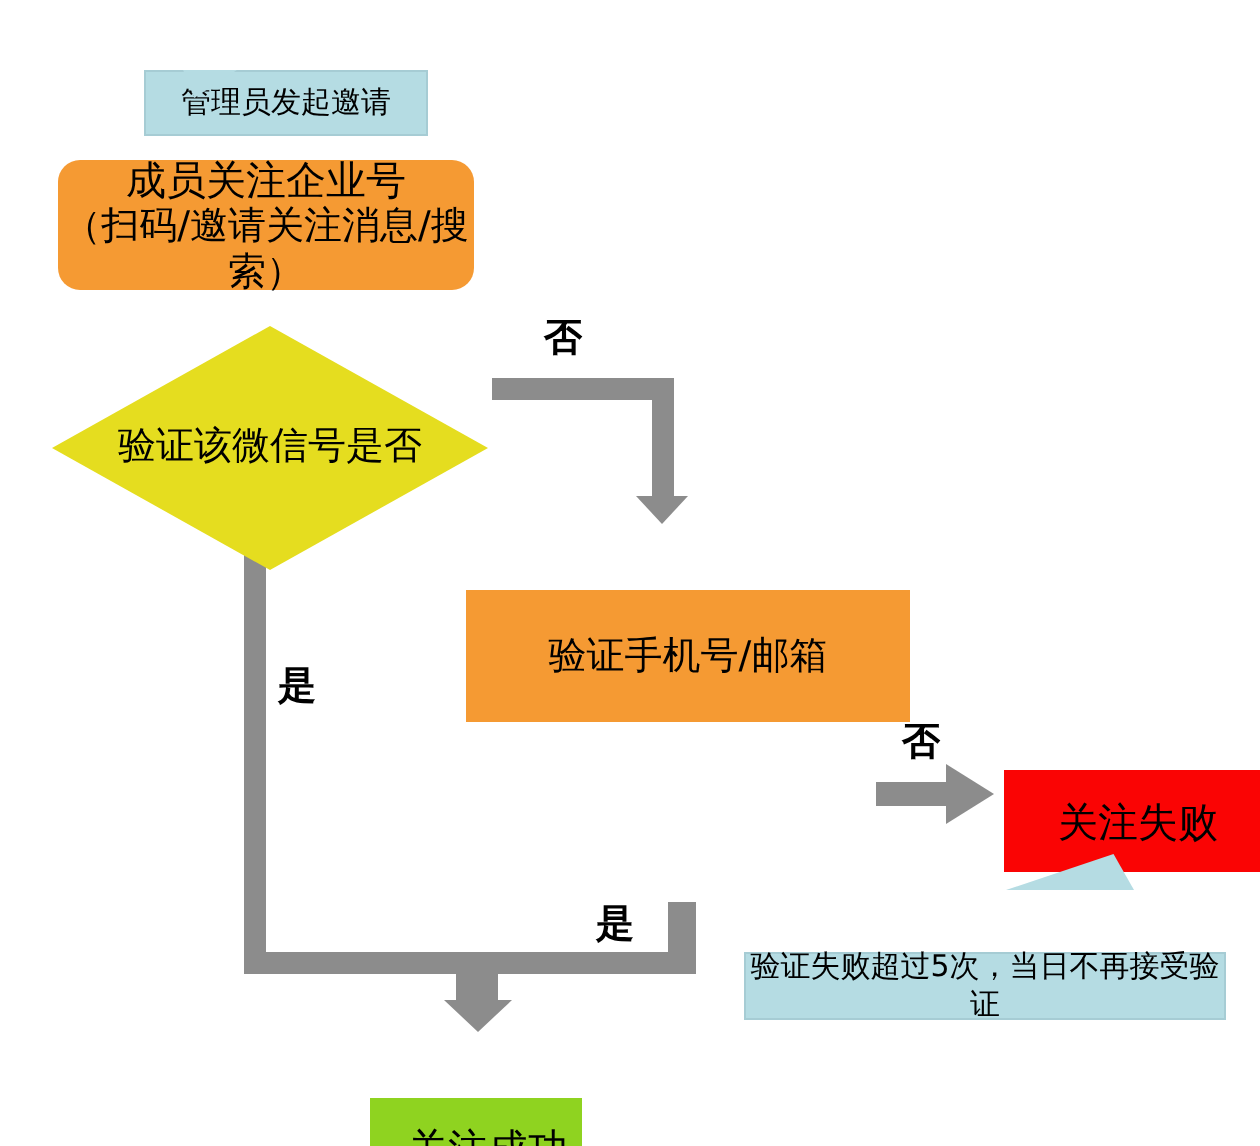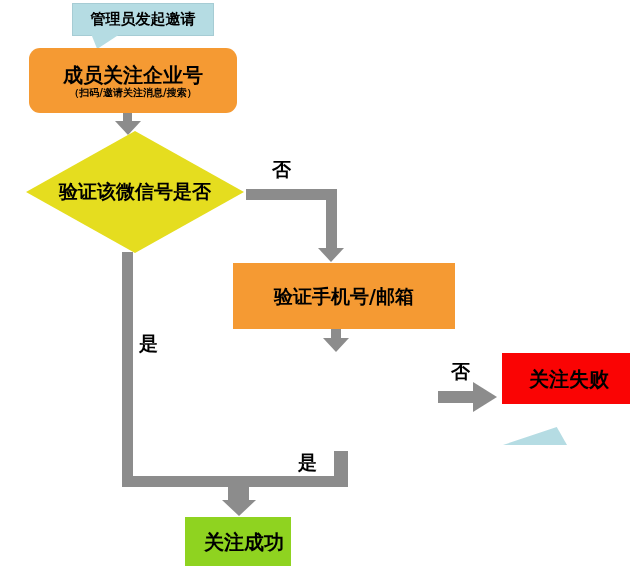--- a/index.html
+++ b/index.html
@@ -2,32 +2,32 @@
 <html style="--orange: #F59A33; --yellow: #E5DD1F; --red: #FA0404; --green: #8FD320; --callout: #B5DCE3; --arrow: #8C8C8C; --background: #FFFFFF;"><head>
 <meta charset="utf-8">
 <style>
   html,body{margin:0;padding:0;background:#fff;}
   .canvas{
     position:relative;width:630px;height:573px;background:var(--background,#fff);
     font-family:"DejaVu Sans","Liberation Sans",sans-serif;color:#000;overflow:hidden;
   }
   .node{
     position:absolute;display:flex;flex-direction:column;align-items:center;
-    justify-content:center;text-align:center;font-weight:bold;box-sizing:border-box;
+    justify-content:center;text-align:center;font-weight:normal;box-sizing:border-box;margin-top:32px;
   }
   .orange{background:var(--orange,#F59A33);}
   .red{background:var(--red,#FA0404);}
   .green{background:var(--green,#8FD320);}
   .callout{background:var(--callout,#B5DCE3);border:1px solid #a6ccd4;}
   .diamond{
     background:var(--yellow,#E5DD1F);
     clip-path:polygon(50% 0,100% 50%,50% 100%,0 50%);
   }
   .node .title{font-size:20px;line-height:1.2;}
-  .node .subtitle{font-size:10px;line-height:1.2;}
+  .node .subtitle{font-size:19px;line-height:1.2;}
   .diamond-label{font-size:19px;line-height:1.25;}
   .callout-label{font-size:15px;}
   .edge-label{position:absolute;font-weight:bold;font-size:19px;line-height:1;}
   .shaft{position:absolute;background:var(--arrow,#8C8C8C);}
   .tail{position:absolute;background:var(--callout,#B5DCE3);}
   .head{position:absolute;width:0;height:0;border-style:solid;border-color:transparent;}
   .head.down{border-left-width:13px;border-right-width:13px;border-top:14px solid var(--arrow,#8C8C8C);border-bottom:0;}
   .head.right{border-top-width:15px;border-bottom-width:15px;border-left:24px solid var(--arrow,#8C8C8C);border-right:0;}
 </style>
 </head>
@@ -77,18 +77,21 @@
   <div class="node orange" style="left:233px;top:263px;width:222px;height:66px;">
     <span class="title" style="font-size:19px;">验证手机号/邮箱</span>
   </div>
 
 
   <div class="node red" style="left:502px;top:353px;width:134px;height:51px;">
     <span class="title">关注失败</span>
   </div>
 
   <div class="tail" style="left:503px;top:427px;width:64px;height:18px;clip-path:polygon(0 100%,100% 100%,84% 0);"></div>
+  <div class="node callout" style="left:372px;top:444px;width:241px;height:34px;">
+    <span class="callout-label">验证失败超过5次，当日不再接受验证</span>
+  </div>
 
   <div class="node green" style="left:185px;top:517px;width:106px;height:49px;padding-left:12px;">
     <span class="title">关注成功</span>
   </div>
 
 </div>
 
 </body></html>

